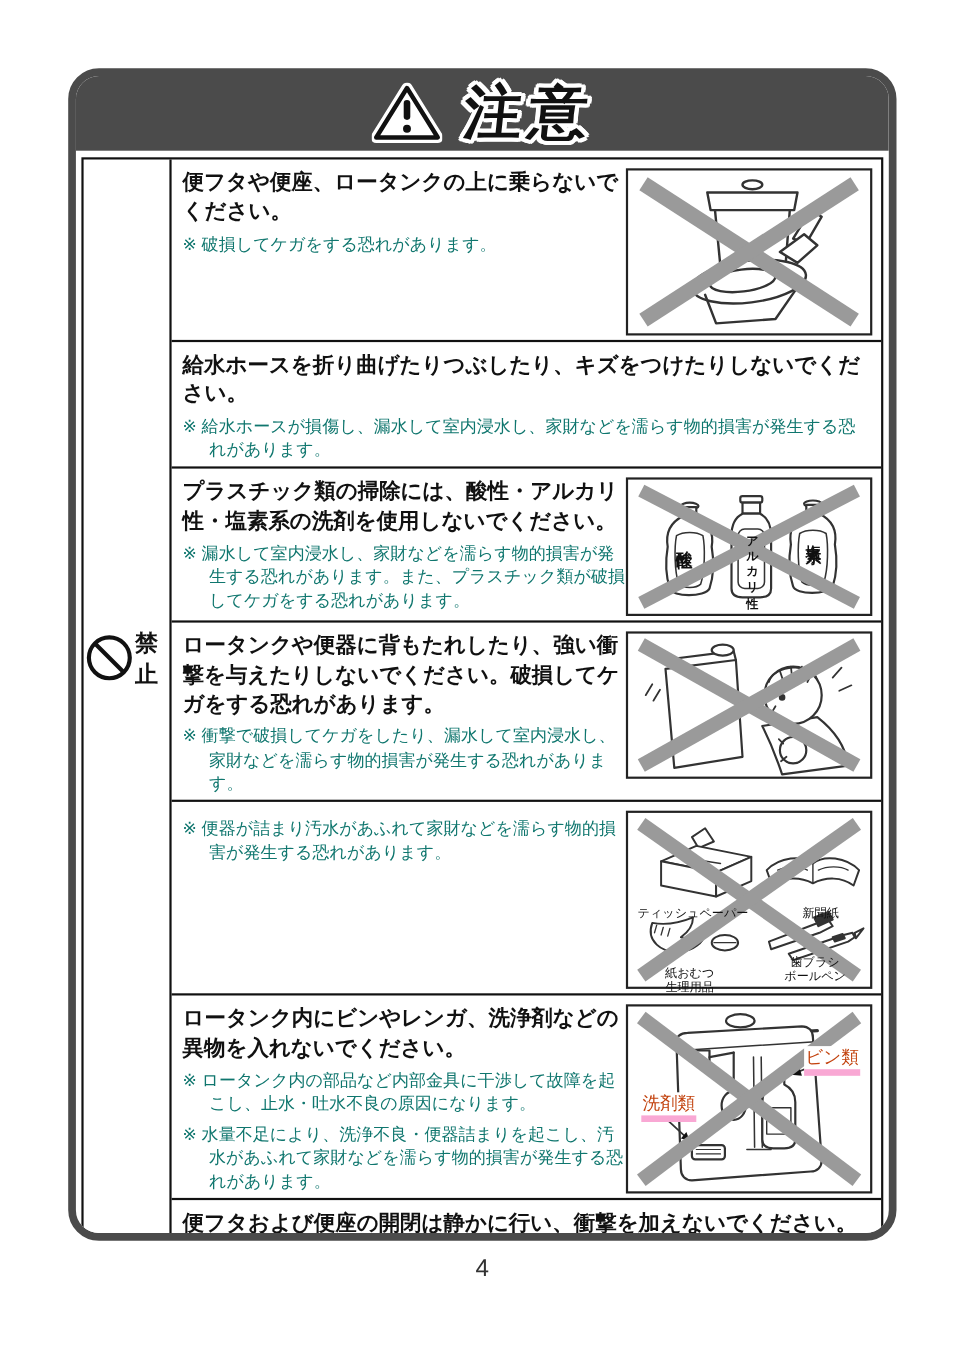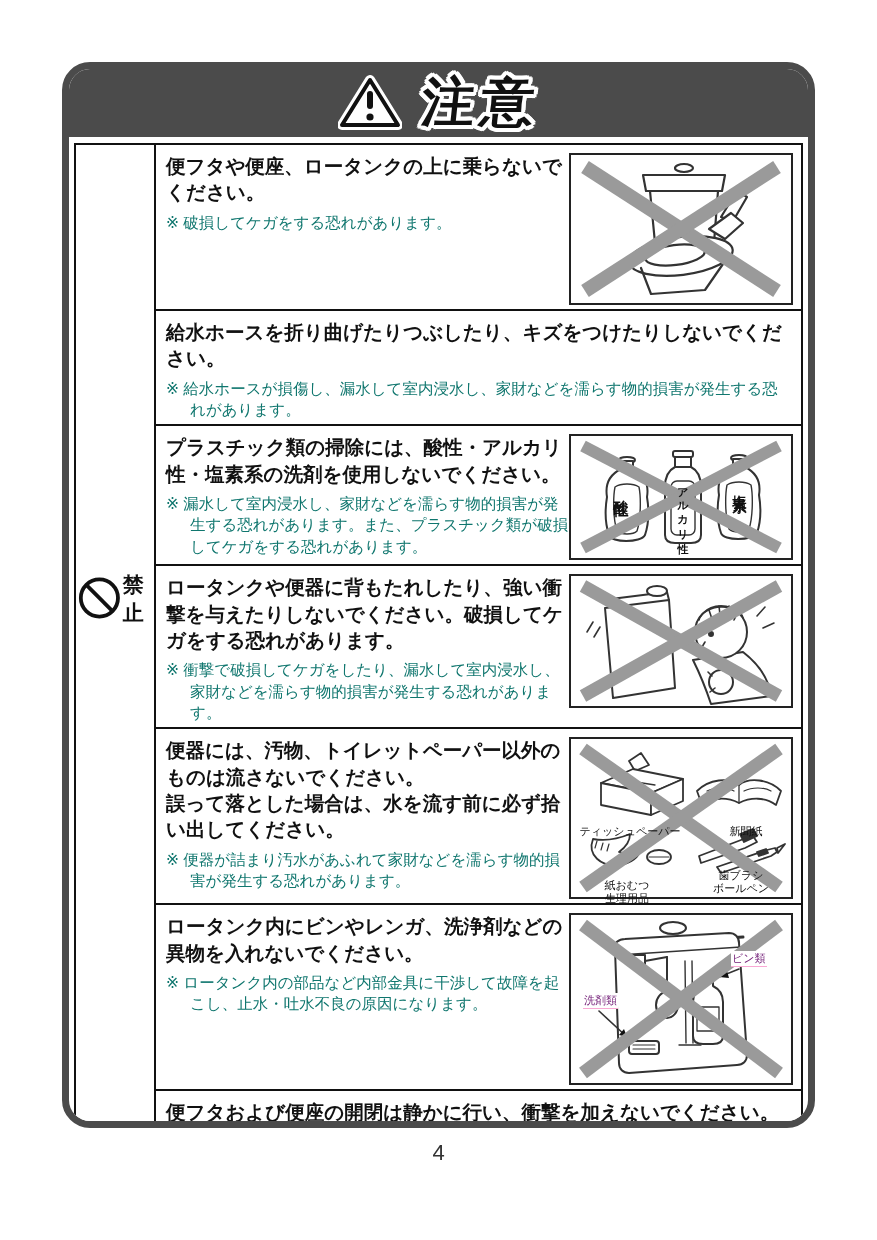--- a/index.html
+++ b/index.html
@@ -20,21 +20,21 @@
   .row{border-bottom:2px solid #111;padding:8px 8px 4px 10px;box-sizing:border-box;}
   .row:last-child{border-bottom:none;}
   .row-flex{display:flex;}
   .row-text{flex:1;min-width:0;}
   .heading{font-size:19.5px;font-weight:bold;color:#111;line-height:1.35;white-space:pre-line;}
   .note{font-size:15.5px;color:#0f766e;line-height:1.38;margin-top:6px;padding-left:1.55em;text-indent:-1.55em;}
   .fig{position:relative;border:2px solid #222;background:#fff;flex:0 0 auto;box-sizing:content-box;}
   .fig svg{display:block;}
   .flabel{position:absolute;font-size:11px;color:#111;line-height:1.18;text-align:center;white-space:pre-line;background:rgba(255,255,255,.0);}
   .vlabel{position:absolute;writing-mode:vertical-rl;font-size:14px;font-weight:bold;color:#111;letter-spacing:2px;}
-  .tanklabel{position:absolute;font-size:11px;color:#701a75;background:#fff;padding:0 1px;border-bottom:1px solid #f9a8d4;}
+  .tanklabel{position:absolute;font-size:16px;color:#c2410c;background:#fff;padding:0 1px;border-bottom:6px solid #f9a8d4;}
   .page-number{position:absolute;left:0;right:0;top:1140px;text-align:center;font-size:22px;color:#333;}
 </style>
 </head>
 <body>
 
 <div class="sheet">
   <div class="frame">
 
     <div class="band">
       <svg width="64" height="56" viewBox="0 0 64 56">
@@ -153,22 +153,20 @@
                   <line x1="208" y1="10" x2="12" y2="120"></line>
                 </g>
               </svg>
             </div>
           </div>
         </div>
 
         <div class="row" style="min-height:175px">
           <div class="row-flex">
             <div class="row-text">
-              <div class="heading">便器には、汚物、トイレットペーパー以外のものは流さないでください。
-誤って落とした場合は、水を流す前に必ず拾い出してください。</div>
               <div class="note">※ 便器が詰まり汚水があふれて家財などを濡らす物的損害が発生する恐れがあります。</div>
             </div>
             <div class="fig" style="width:220px;height:158px">
               <svg width="220" height="158" viewBox="0 0 220 158">
                 <g fill="#fff" stroke="#333" stroke-width="1.8" stroke-linejoin="round" stroke-linecap="round">
                   <path d="M58,22 L70,14 L78,26 L64,32 Z"></path>
                   <path d="M30,44 L62,30 L112,40 L80,54 Z"></path>
                   <path d="M30,44 L80,54 L80,76 L30,66 Z"></path>
                   <path d="M80,54 L112,40 L112,62 L80,76 Z"></path>
                   <path d="M52,41 L84,46" fill="none" stroke-width="1.3"></path>
@@ -198,20 +196,21 @@
 ボールペン</div>
             </div>
           </div>
         </div>
 
         <div class="row" style="min-height:186px">
           <div class="row-flex">
             <div class="row-text">
               <div class="heading">ロータンク内にビンやレンガ、洗浄剤などの異物を入れないでください。</div>
               <div class="note">※ ロータンク内の部品など内部金具に干渉して故障を起こし、止水・吐水不良の原因になります。</div>
+              <div class="note">※ 水量不足により、洗浄不良・便器詰まりを起こし、汚水があふれて家財などを濡らす物的損害が発生する恐れがあります。</div>
             </div>
             <div class="fig" style="width:220px;height:168px">
               <svg width="220" height="168" viewBox="0 0 220 168">
                 <g fill="#fff" stroke="#333" stroke-width="2" stroke-linejoin="round" stroke-linecap="round">
                   <ellipse cx="102" cy="13" rx="13" ry="6"></ellipse>
                   <path d="M40,30 L172,22" fill="none" stroke-width="3"></path>
                   <path d="M44,34 C42,28 48,24 54,24 L158,18 C164,18 168,22 168,28 L176,140 C176,146 172,150 166,150 L58,158 C52,158 48,154 48,148 Z"></path>
                   <path d="M48,40 L170,32" fill="none" stroke-width="1.4"></path>
                   <rect x="60" y="40" width="14" height="12"></rect>
                   <path d="M74,46 L96,42" fill="none"></path>

